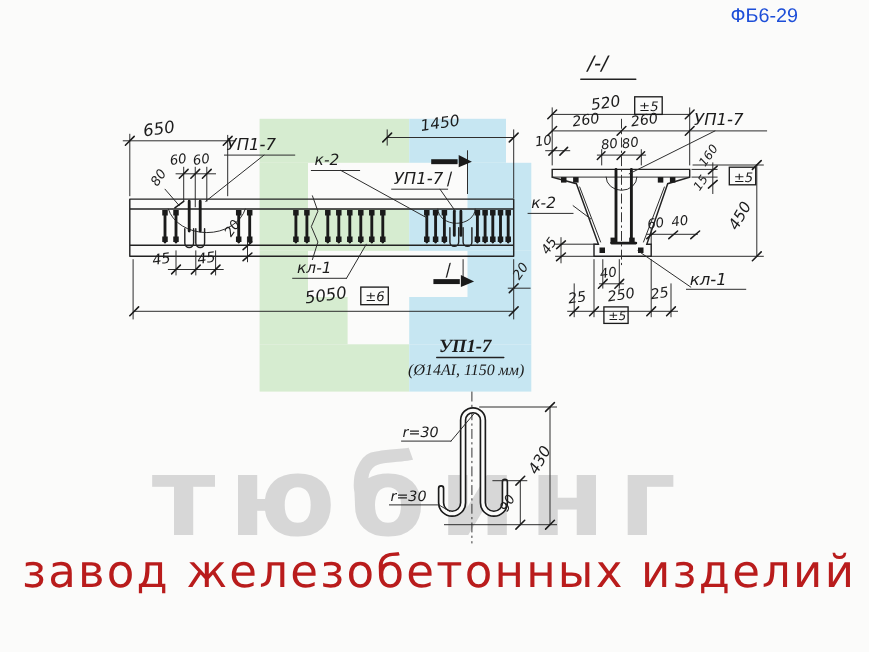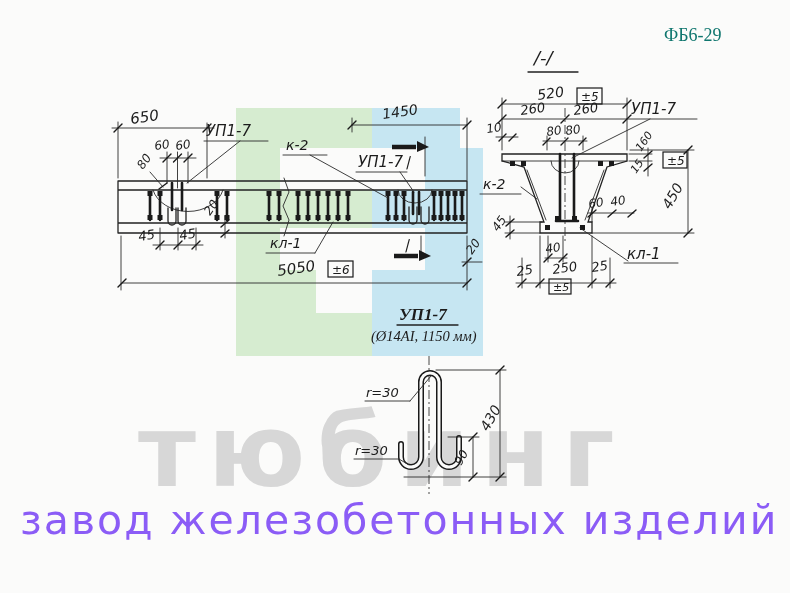--- a/index.html
+++ b/index.html
@@ -5,23 +5,23 @@
   html,body{margin:0;padding:0;background:#e8e8e8;}
   .page{position:relative;width:790px;height:593px;background:#fbfbfa;overflow:hidden;
         font-family:"Liberation Sans",sans-serif;}
   .wm{position:absolute;}
   .wm.g{background:#d6ecd0;}
   .wm.c{background:#c6e6f2;}
   .wm-brand{position:absolute;left:138px;top:402px;font-family:"DejaVu Sans",sans-serif;
             font-weight:bold;font-size:100px;line-height:1;letter-spacing:12px;color:#d7d7d7;
             white-space:nowrap;}
   .wm-tagline{position:absolute;left:20px;top:498px;font-family:"DejaVu Sans",sans-serif;
-              font-size:41px;line-height:1.1;letter-spacing:2px;color:#8b5cf6;white-space:nowrap;}
-  .code{position:absolute;left:664px;top:25px;font-size:18px;color:#0f766e;
-        font-family:Liberation Serif, serif;}
+              font-size:41px;line-height:1.1;letter-spacing:2px;color:#b91c1c;white-space:nowrap;}
+  .code{position:absolute;left:664px;top:4px;font-size:18px;color:#1d4ed8;
+        font-family:Liberation Sans, sans-serif;}
   svg{position:absolute;left:0;top:0;}
   svg text{fill:#1c1c1c;}
   .hw{font-family:"DejaVu Sans",sans-serif;font-style:italic;}
   .typed-title{font-family:"Liberation Serif",serif;font-weight:bold;font-style:italic;font-size:17px;}
   .typed-spec{font-family:"Liberation Serif",serif;font-style:italic;font-size:14.5px;}
   .ln{stroke:#222;stroke-width:1.3;fill:none;stroke-linecap:round;}
   .thin{stroke:#2a2a2a;stroke-width:0.9;fill:none;stroke-linecap:round;}
   .thick{stroke:#1a1a1a;stroke-width:2.6;fill:none;stroke-linecap:round;}
   .blob{stroke:#1a1a1a;stroke-width:5;fill:none;stroke-linecap:butt;}
   .tick{stroke:#1a1a1a;stroke-width:1.4;fill:none;stroke-linecap:round;}

